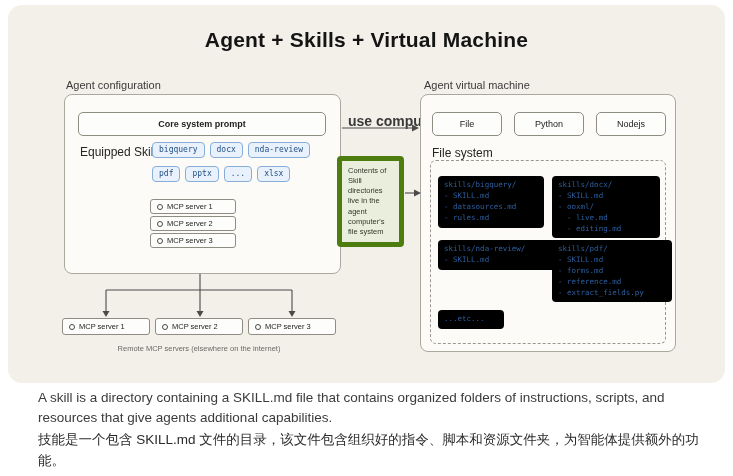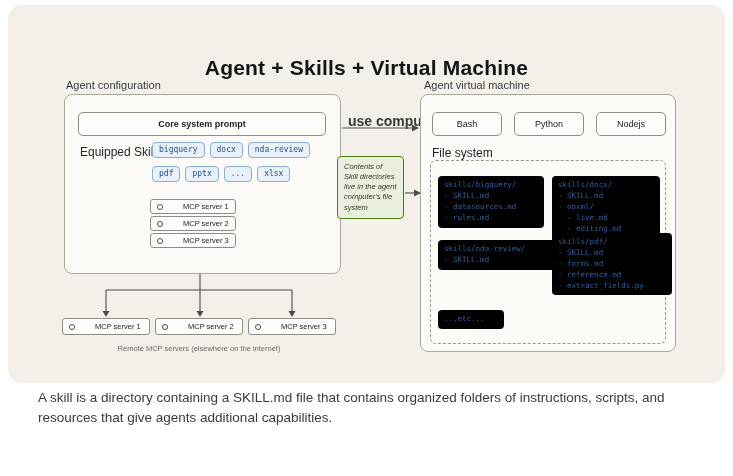--- a/index.html
+++ b/index.html
@@ -3,46 +3,46 @@
 <meta charset="utf-8">
 <style>
   * { margin:0; padding:0; box-sizing:border-box; }
   html,body { background:#ffffff; font-family:"Liberation Sans",sans-serif; }
   .page { position:relative; width:733px; height:476px; background:#ffffff; overflow:hidden; }
 
   .card { position:absolute; left:8px; top:5px; width:717px; height:378px;
           background:#f2f0e8; border-radius:14px; }
 
   .title { position:absolute; left:8px; top:28px; width:717px; text-align:center;
-           font-size:21px; font-weight:700; color:#141414; letter-spacing:.2px;margin-top:28px; }
+           font-size:21px; font-weight:700; color:#141414; letter-spacing:.2px; }
 
   .panel-label { position:absolute; font-size:11px; color:#3a3a3a; }
   .panel { position:absolute; background:#fcfbf8; border:1px solid #aaa89d; border-radius:8px; }
 
   .smallbox { position:absolute; background:#fdfdfb; border:1px solid #8f8d83; border-radius:5px;
               display:flex; align-items:center; justify-content:center; color:#222; }
   .core-prompt { font-size:9px; font-weight:700; }
   .run-box { font-size:9px; font-weight:500; }
 
   .sec-label { position:absolute; font-size:12px; font-weight:400; color:#252525; line-height:1.3; }
 
   .tag-row { position:absolute; display:flex; gap:5px; }
   .tag { font-family:"DejaVu Sans Mono",monospace; font-size:8px; color:#1f4e86;
          background:#e9f1fc; border:1px solid #86aed9; border-radius:4px; padding:3px 6px; line-height:1; }
 
   .mcp-row { position:absolute; background:#fdfdfb; border:1px solid #8f8d83; border-radius:3px;
-             display:flex; align-items:center; gap:20px; padding:0 6px; }
+             display:flex; align-items:center; gap:4px; padding:0 6px; }
   .circle { width:6px; height:6px; border:1px solid #4a4a4a; border-radius:50%; flex:none; background:#fff; }
   .mcp-lbl { font-size:7.5px; color:#222; white-space:nowrap; }
 
   .caption-small { position:absolute; font-size:7.5px; color:#6a6a64; text-align:center; }
 
   .use-label { position:absolute; font-size:14px; color:#3a3a3a;font-weight:bold; }
-  .note { position:absolute; background:#e9efdc; border:1px solid #4d7c0f; border-radius:4px;
-          padding:5px 6px; font-size:7.5px; line-height:1.35; color:#33382c;font-style:italic; }
+  .note { position:absolute; background:#e9efdc; border:5px solid #4d7c0f; border-radius:4px;
+          padding:5px 6px; font-size:7.5px; line-height:1.35; color:#33382c; }
 
   .dashed { position:absolute; border:1px dashed #9a988e; border-radius:6px; }
 
   .filebox { position:absolute; background:#000000; border-radius:4px; padding:4px 6px;
              font-family:"DejaVu Sans Mono",monospace; font-size:7.5px; line-height:1.45; color:#2d5f9e; }
   .filebox div { white-space:pre; }
 
   .footer-en { position:absolute; left:38px; top:388px; width:676px;
                font-size:13.5px; line-height:1.5; color:#3b3b3b; }
   .footer-zh { position:absolute; left:38px; top:430px; width:676px;
@@ -109,21 +109,21 @@
   <div class="caption-small" style="left:62px;top:344px;width:274px">Remote MCP servers (elsewhere on the internet)</div>
 
   <div class="use-label" style="left:348px;top:113px">use computer</div>
 
   <div class="note" style="left:337px;top:156px;width:67px">Contents of Skill directories live in the agent computer's file system</div>
 
   <div class="panel-label" style="left:424px;top:79px">Agent virtual machine</div>
 
   <div class="panel" style="left:420px;top:94px;width:256px;height:258px"></div>
 
-  <div class="smallbox run-box" style="left:432px;top:112px;width:70px;height:24px">Bash</div>
+  <div class="smallbox run-box" style="left:432px;top:112px;width:70px;height:24px">File</div>
   <div class="smallbox run-box" style="left:514px;top:112px;width:70px;height:24px">Python</div>
   <div class="smallbox run-box" style="left:596px;top:112px;width:70px;height:24px">Nodejs</div>
 
   <div class="sec-label" style="left:432px;top:146px">File system</div>
 
   <div class="dashed" style="left:430px;top:160px;width:236px;height:184px"></div>
 
   <div class="filebox" style="left:438px;top:176px;width:106px">
     <div>skills/bigquery/</div>
     <div>- SKILL.md</div>
@@ -137,21 +137,21 @@
     <div>- ooxml/</div>
     <div>  - live.md</div>
     <div>  - editing.md</div>
   </div>
 
   <div class="filebox" style="left:438px;top:240px;width:130px">
     <div>skills/nda-review/</div>
     <div>- SKILL.md</div>
   </div>
 
-  <div class="filebox" style="left:552px;top:233px;width:120px">
+  <div class="filebox" style="left:552px;top:240px;width:120px">
     <div>skills/pdf/</div>
     <div>- SKILL.md</div>
     <div>- forms.md</div>
     <div>- reference.md</div>
     <div>- extract_fields.py</div>
   </div>
 
   <div class="filebox" style="left:438px;top:310px;width:66px">
     <div>...etc...</div>
   </div>
@@ -165,14 +165,15 @@
     <g fill="#4a4a4a">
       <polygon points="412,124.5 419,128 412,131.5"></polygon>
       <polygon points="414,189.5 421,193 414,196.5"></polygon>
       <polygon points="102.5,311 109.5,311 106,317"></polygon>
       <polygon points="196.5,311 203.5,311 200,317"></polygon>
       <polygon points="288.5,311 295.5,311 292,317"></polygon>
     </g>
   </svg>
 
   <p class="footer-en">A skill is a directory containing a SKILL.md file that contains organized folders of instructions, scripts, and resources that give agents additional capabilities.</p>
+  <p class="footer-zh">技能是一个包含 SKILL.md 文件的目录，该文件包含组织好的指令、脚本和资源文件夹，为智能体提供额外的功能。</p>
 
 </div>
 
 </body></html>

